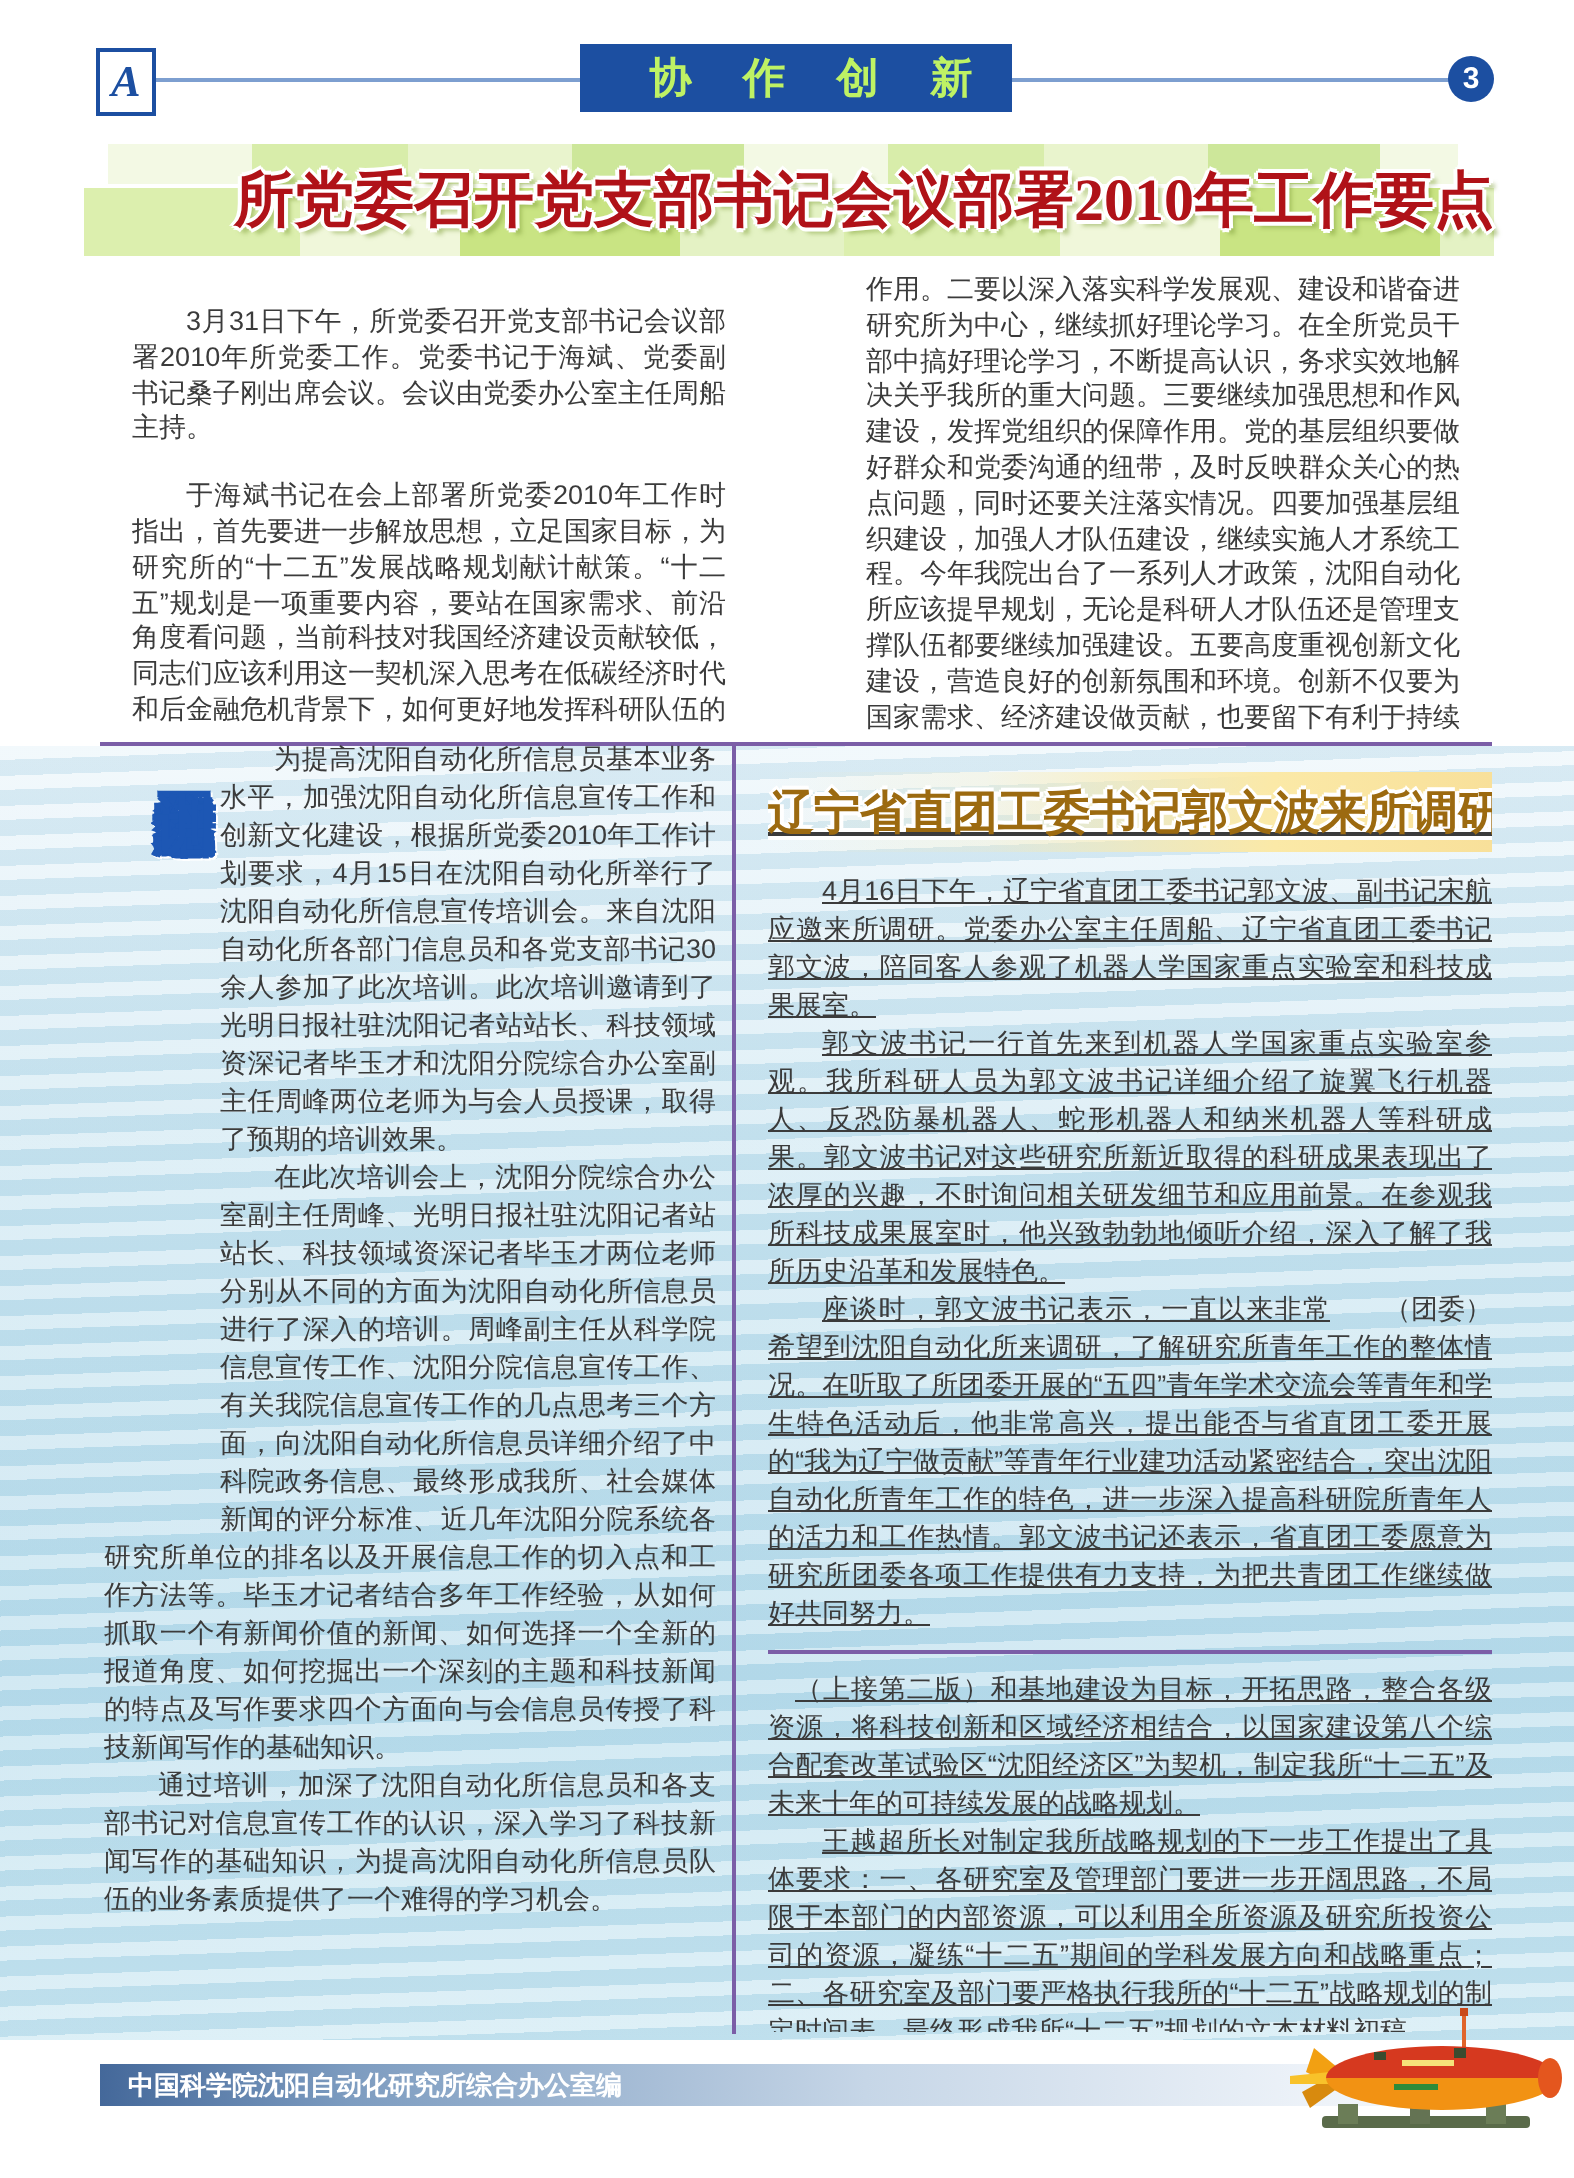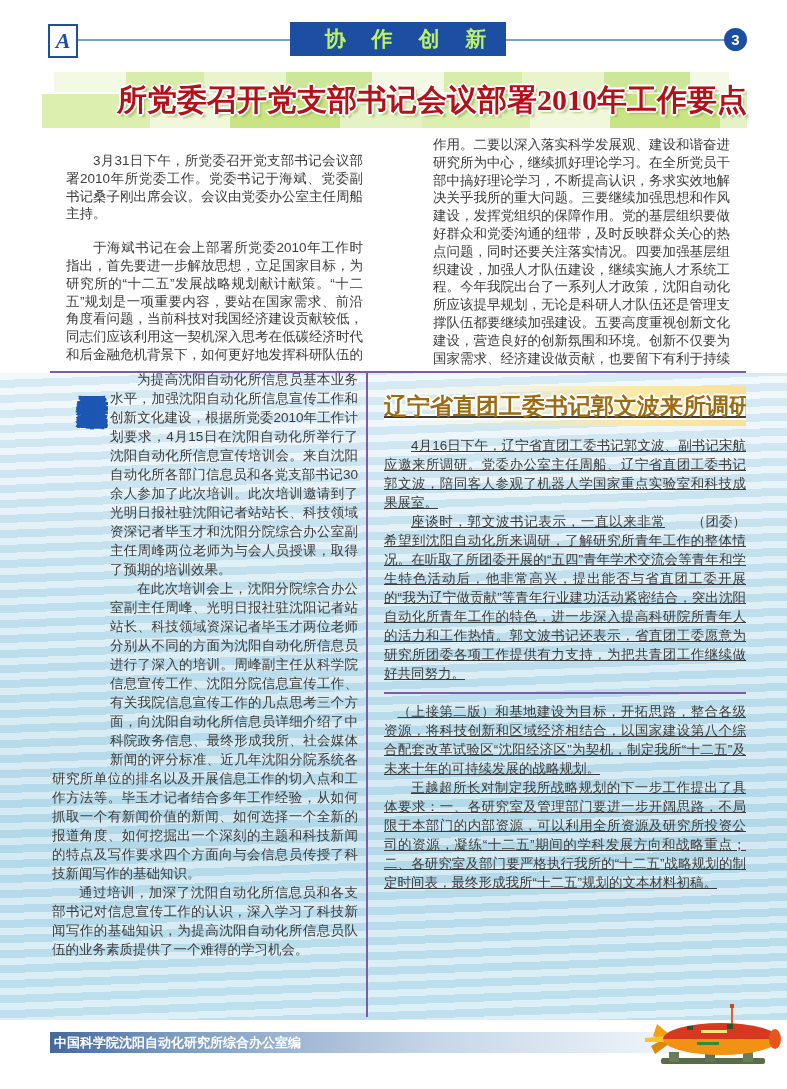--- a/index.html
+++ b/index.html
@@ -57,21 +57,21 @@
     font-size:13.5px;line-height:19px;text-align:justify;text-decoration:underline;}
   .visit-title{margin:0 0 10px 0;font-size:23px;font-weight:bold;color:var(--title_brown,#9c6a10);
     white-space:nowrap;line-height:40px;height:40px;
     background:linear-gradient(90deg,rgba(251,233,167,0) 0%,rgba(251,233,167,.2) 30%,var(--title_yellow_bg,#fbe9a7) 70%,#f8e09a 100%);
     text-shadow:-2px 0 #fff,2px 0 #fff,0 -2px #fff,0 2px #fff,1px 1px #fff,-1px -1px #fff;}
   .sec-right p{margin:0;}
   .cont-divider{border:none;border-top:2px solid var(--divider_purple,#7b5ea7);margin:9px 0 8px 0;}
   
   .footer-bar{position:absolute;top:1032px;left:50px;width:696px;height:21px;
     background:linear-gradient(90deg,var(--footer_bar_dark,#44689a) 0%,#7d9cc0 18%,#c6d6e7 55%,#eef3f9 88%,#f8fbfd 100%);
-    color:#fff;font-size:13px;line-height:21px;padding-left:4px;box-sizing:border-box;
+    color:#fff;font-size:13px;line-height:21px;padding-left:14px;box-sizing:border-box;
     font-family:"Liberation Serif","DejaVu Serif",serif;font-weight:bold;}
   .auv{position:absolute;top:1002px;right:0px;width:152px;height:75px;}
 </style>
 </head>
 <body>
 
 <div class="page">
 
   <div class="header">
     <div class="header-rule"></div>
@@ -104,20 +104,21 @@
     <div class="vtitle">我所举行信息宣传工作培训</div>
     <p class="indent">为提高沈阳自动化所信息员基本业务水平，加强沈阳自动化所信息宣传工作和创新文化建设，根据所党委2010年工作计划要求，4月15日在沈阳自动化所举行了沈阳自动化所信息宣传培训会。来自沈阳自动化所各部门信息员和各党支部书记30余人参加了此次培训。此次培训邀请到了光明日报社驻沈阳记者站站长、科技领域资深记者毕玉才和沈阳分院综合办公室副主任周峰两位老师为与会人员授课，取得了预期的培训效果。</p>
     <p class="indent">在此次培训会上，沈阳分院综合办公室副主任周峰、光明日报社驻沈阳记者站站长、科技领域资深记者毕玉才两位老师分别从不同的方面为沈阳自动化所信息员进行了深入的培训。周峰副主任从科学院信息宣传工作、沈阳分院信息宣传工作、有关我院信息宣传工作的几点思考三个方面，向沈阳自动化所信息员详细介绍了中科院政务信息、最终形成我所、社会媒体新闻的评分标准、近几年沈阳分院系统各研究所单位的排名以及开展信息工作的切入点和工作方法等。毕玉才记者结合多年工作经验，从如何抓取一个有新闻价值的新闻、如何选择一个全新的报道角度、如何挖掘出一个深刻的主题和科技新闻的特点及写作要求四个方面向与会信息员传授了科技新闻写作的基础知识。</p>
     <p class="indent">通过培训，加深了沈阳自动化所信息员和各支部书记对信息宣传工作的认识，深入学习了科技新闻写作的基础知识，为提高沈阳自动化所信息员队伍的业务素质提供了一个难得的学习机会。</p>
 
   </div>
 
   <div class="sec-right">
     <h2 class="visit-title">辽宁省直团工委书记郭文波来所调研</h2>
     <p class="indent">4月16日下午，辽宁省直团工委书记郭文波、副书记宋航应邀来所调研。党委办公室主任周船、辽宁省直团工委书记郭文波，陪同客人参观了机器人学国家重点实验室和科技成果展室。</p>
+    <p class="indent">郭文波书记一行首先来到机器人学国家重点实验室参观。我所科研人员为郭文波书记详细介绍了旋翼飞行机器人、反恐防暴机器人、蛇形机器人和纳米机器人等科研成果。郭文波书记对这些研究所新近取得的科研成果表现出了浓厚的兴趣，不时询问相关研发细节和应用前景。在参观我所科技成果展室时，他兴致勃勃地倾听介绍，深入了解了我所历史沿革和发展特色。</p>
     <p class="indent">
       <span class="byline">（团委）</span>
       <span>座谈时，郭文波书记表示，一直以来非常希望到沈阳自动化所来调研，了解研究所青年工作的整体情况。在听取了所团委开展的“五四”青年学术交流会等青年和学生特色活动后，他非常高兴，提出能否与省直团工委开展的“我为辽宁做贡献”等青年行业建功活动紧密结合，突出沈阳自动化所青年工作的特色，进一步深入提高科研院所青年人的活力和工作热情。郭文波书记还表示，省直团工委愿意为研究所团委各项工作提供有力支持，为把共青团工作继续做好共同努力。</span>
     </p>
     <hr class="cont-divider">
     <div>
       <p class="indent1">（上接第二版）和基地建设为目标，开拓思路，整合各级资源，将科技创新和区域经济相结合，以国家建设第八个综合配套改革试验区“沈阳经济区”为契机，制定我所“十二五”及未来十年的可持续发展的战略规划。</p>
       <p class="indent">王越超所长对制定我所战略规划的下一步工作提出了具体要求：一、各研究室及管理部门要进一步开阔思路，不局限于本部门的内部资源，可以利用全所资源及研究所投资公司的资源，凝练“十二五”期间的学科发展方向和战略重点；二、各研究室及部门要严格执行我所的“十二五”战略规划的制定时间表，最终形成我所“十二五”规划的文本材料初稿。</p>
 
     </div>

